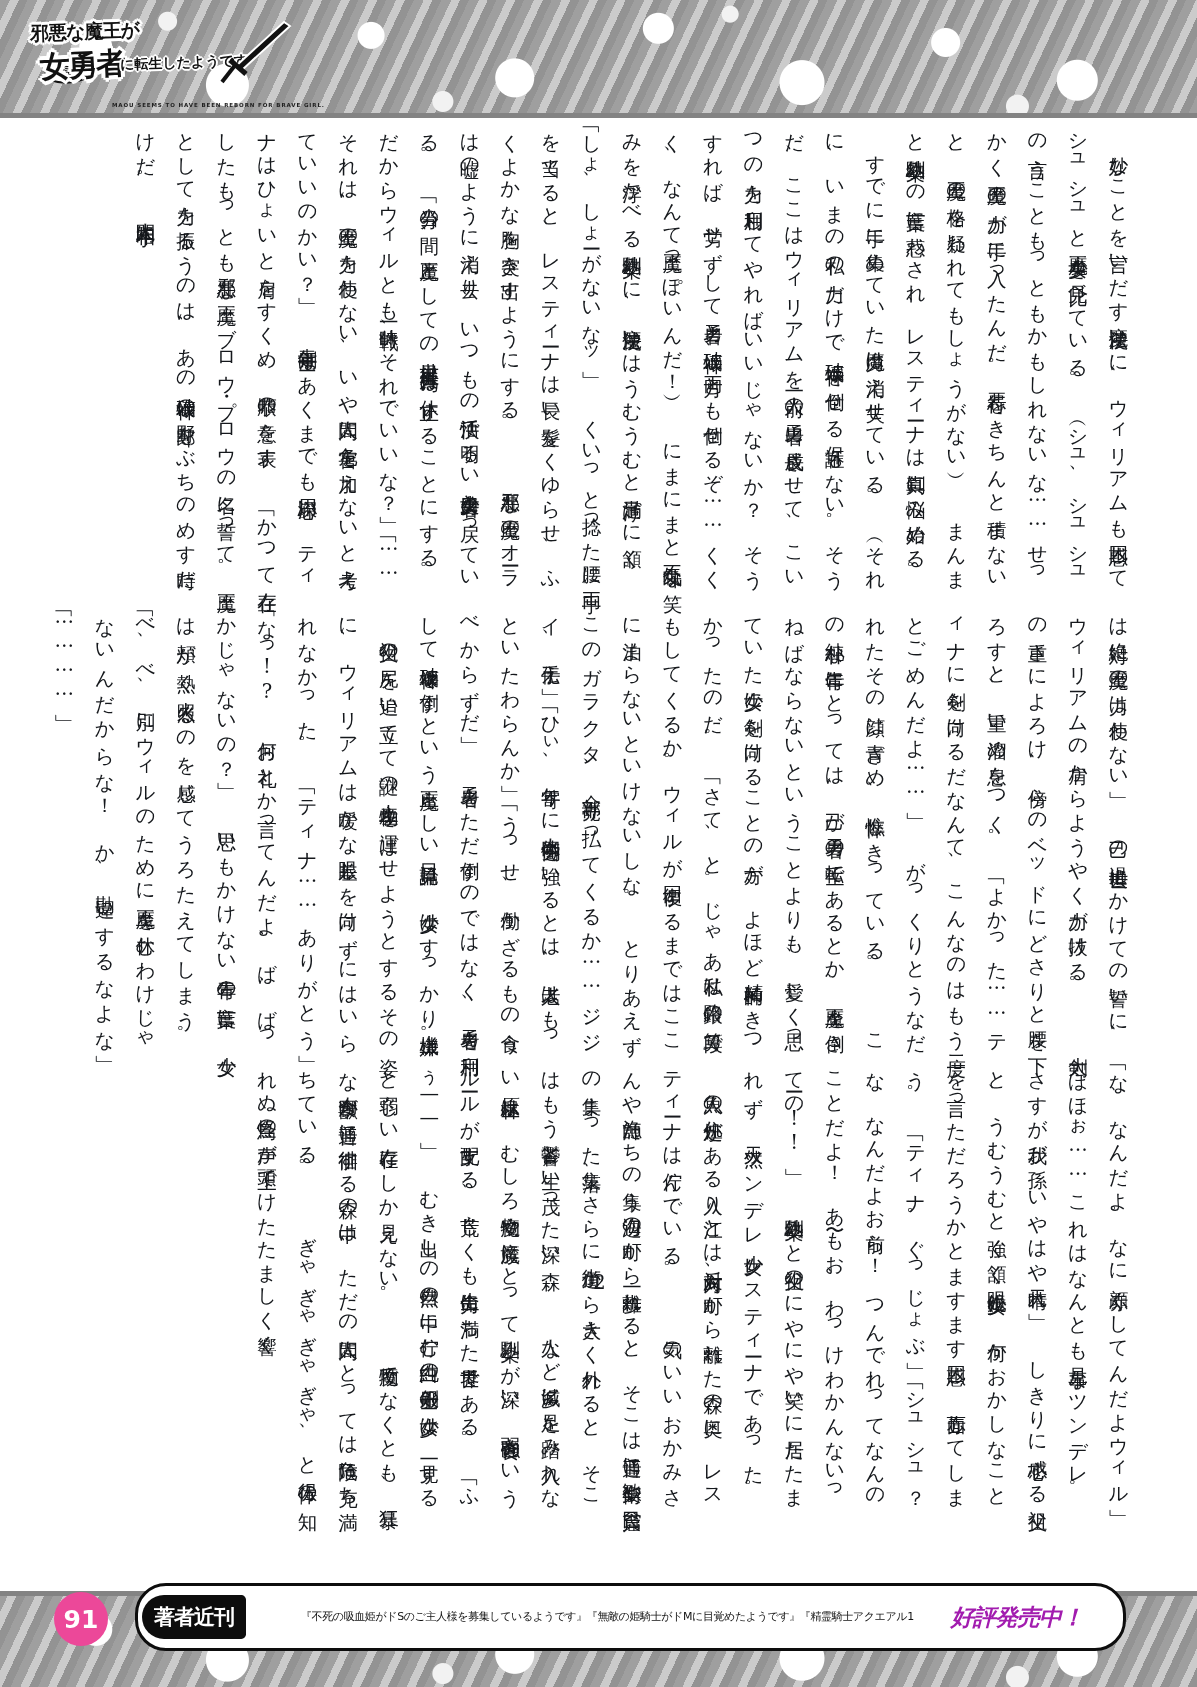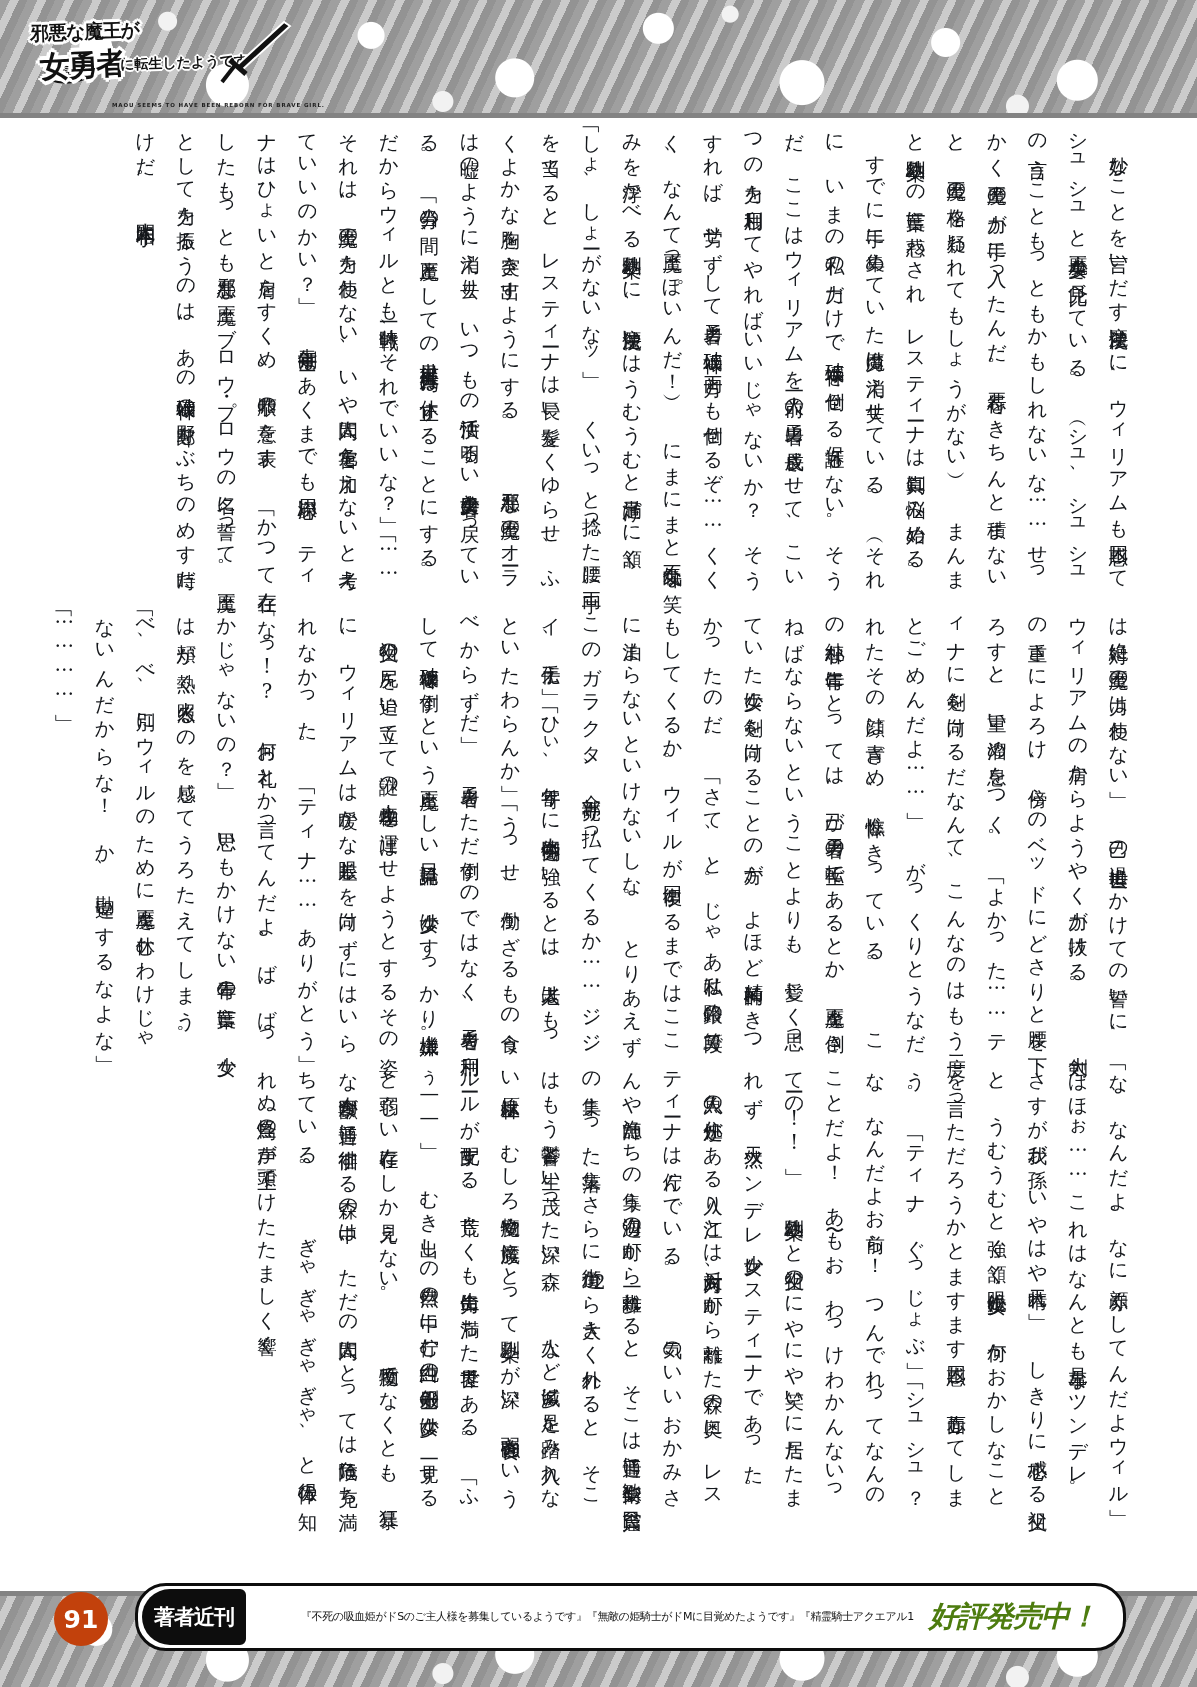--- a/index.html
+++ b/index.html
@@ -117,52 +117,52 @@
   .section-marker{
     position:absolute;left:533px;top:1152px;
     font-family:"DejaVu Serif","Liberation Serif",serif;
     font-size:20px;color:#15181c;font-weight:normal;
   }
 
   
   .page-number{
     position:absolute;left:54px;bottom:41px;
     width:54px;height:54px;border-radius:50%;
-    background:#c2410c;color:#fff;
+    background:#ec4899;color:#fff;
     display:flex;align-items:center;justify-content:center;
     font-family:"DejaVu Sans","Liberation Sans",sans-serif;
     font-size:25px;font-weight:bold;z-index:7;
   }
   .footer-bar{
     position:absolute;left:135px;bottom:36px;
     width:985px;height:62px;
     background:#ffffff;border:3px solid #0d0d0d;border-radius:31px;
     display:flex;align-items:center;z-index:7;overflow:hidden;
   }
   .footer-tag{
     flex:0 0 auto;margin-left:4px;
     background:#0d0d0d;color:#ffffff;
-    height:56px;display:flex;align-items:center;
+    height:44px;display:flex;align-items:center;
     padding:0 12px;
     font-family:"DejaVu Sans","Liberation Sans",sans-serif;
     font-size:21px;font-weight:bold;letter-spacing:-1px;
     border-radius:28px 6px 6px 28px;
   }
   .footer-titles{
     flex:1 1 auto;padding:0 10px;
     font-family:"DejaVu Sans","Liberation Sans",sans-serif;
     font-size:11px;line-height:1.38;color:#111;
     letter-spacing:-.4px;
     margin-left:45px;
   }
   .footer-titles div{white-space:nowrap;}
   .footer-cta{
-    flex:0 0 auto;padding-right:26px;
-    font-family:"DejaVu Sans","Liberation Sans",sans-serif;
-    font-size:29px;font-weight:bold;font-style:italic;color:#4d7c0f;
+    flex:0 0 auto;padding-right:40px;
+    font-family:"DejaVu Sans","Liberation Sans",sans-serif;
+    font-size:23px;font-weight:bold;font-style:italic;color:#a21caf;
     letter-spacing:-1px;white-space:nowrap;
   }
 </style>
 </head>
 <body>
 
 <div class="ornament-band ornament-top"></div>
 <div class="band-fade" style="top:118px;"></div>
 
 <div class="logo">

